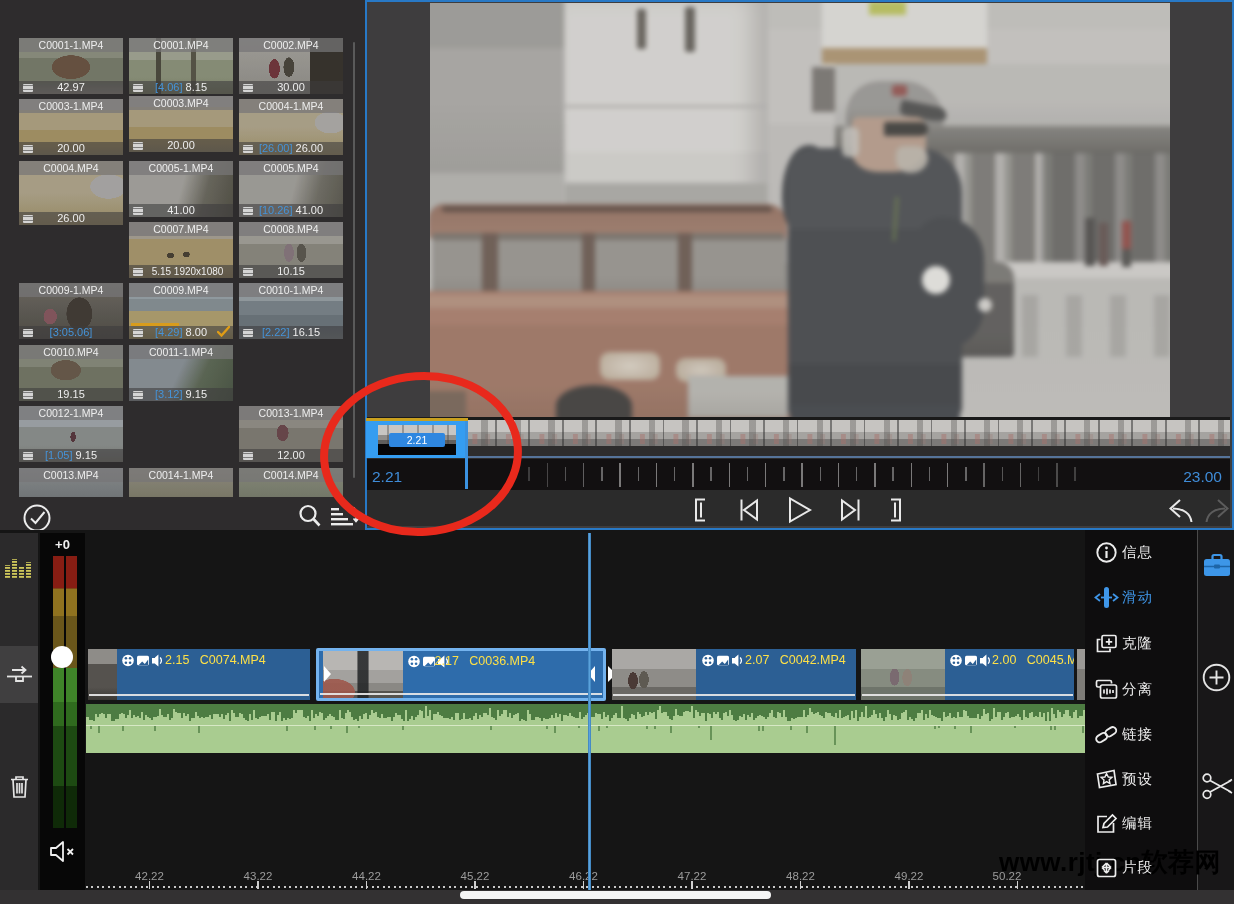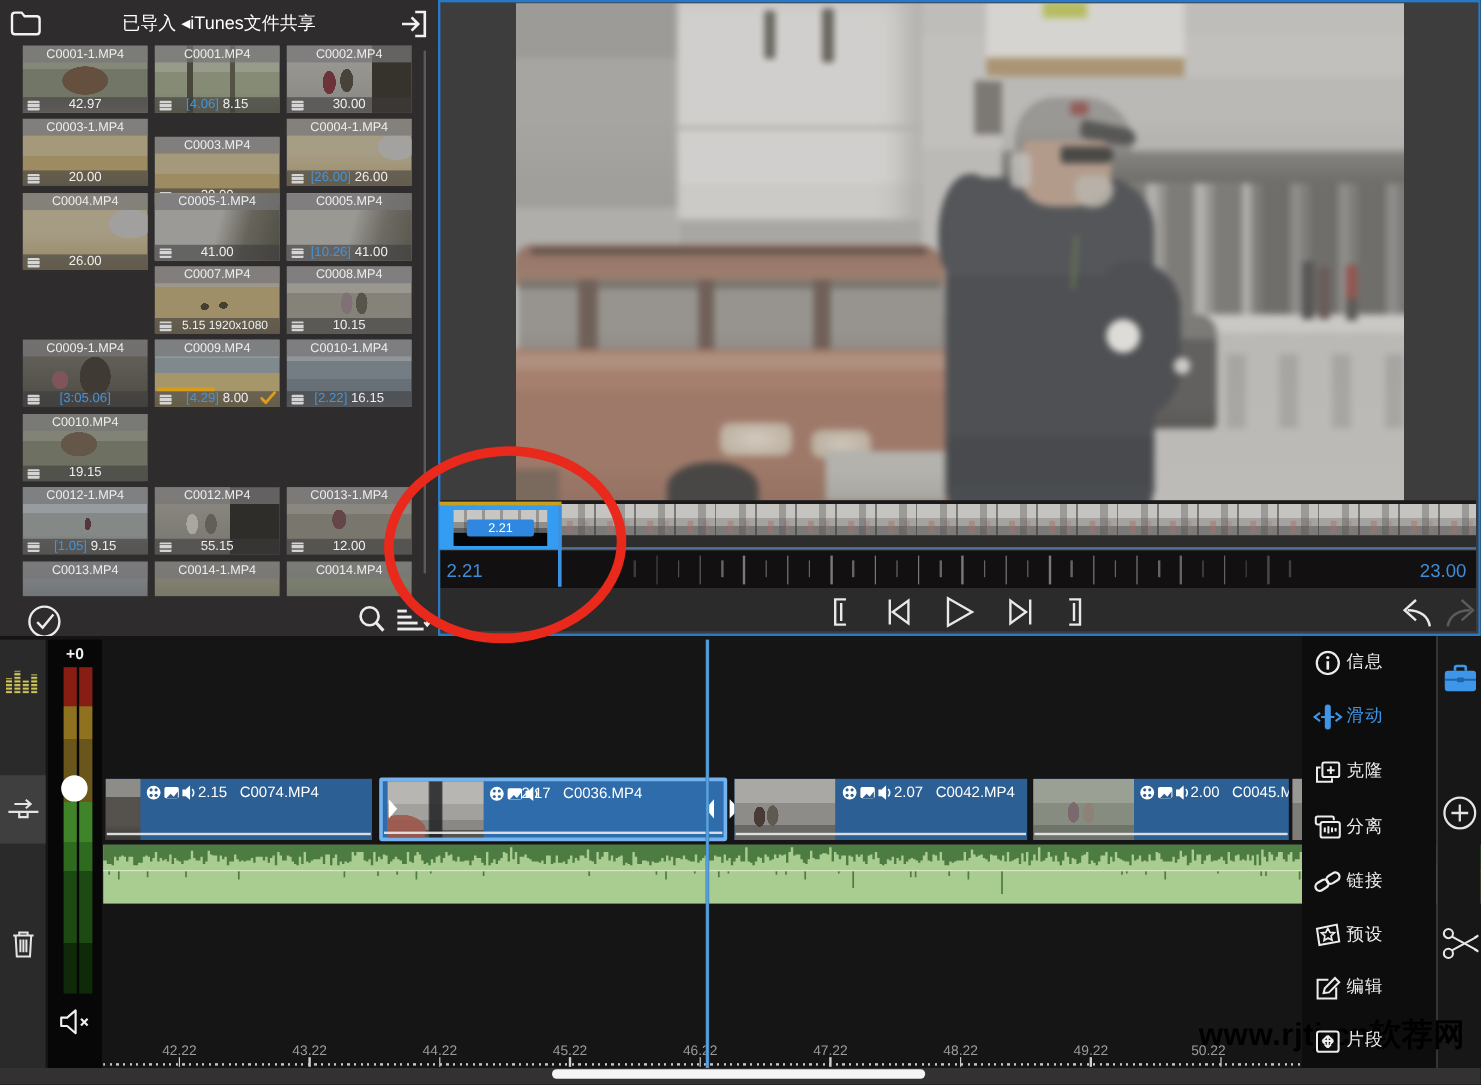--- a/index.html
+++ b/index.html
@@ -27,41 +27,31 @@
 
 #bottom{position:absolute;left:0;top:530px;width:1234px;height:374px;background:#151515}
 #leftcol{position:absolute;left:0;top:3px;width:38px;height:357px;background:#2b2a2b}
 #meter{position:absolute;left:40px;top:3px;width:45px;height:357px;background:#070707}
 #btmstrip{position:absolute;left:0;top:359.5px;width:1234px;height:14.5px;background:#333132}
 #menu{position:absolute;left:1085px;top:0;width:112px;height:360px;background:#0e0d0e}
 #rightstrip{position:absolute;left:1197px;top:0;width:37px;height:360px;background:#181718;border-left:1px solid #4a4a4a}
 .mrow{position:absolute;left:0;width:112px;height:20px;z-index:80}
 .mlabel{position:absolute;left:37px;top:0;font-size:14.5px;color:#ededed;line-height:20px;letter-spacing:1px}
 .clip{position:absolute;top:119px;height:51px;background:#2c5f94;overflow:hidden}
-.cliptxt{position:absolute;top:4px;height:14px;color:#ffffff;font-size:12.5px;white-space:nowrap}
+.cliptxt{position:absolute;top:4px;height:14px;color:#fde047;font-size:12.5px;white-space:nowrap}
 .wline{position:absolute;left:1px;right:1px;bottom:4.5px;height:2px;background:#e8e8e8;opacity:.92}
 .tc{position:absolute;top:340px;width:60px;margin-left:-30px;text-align:center;font-size:11.5px;color:#9c9c9c}
 
 #redc{position:absolute;left:0;top:0;pointer-events:none;z-index:60}
 #wm{position:absolute;left:999px;top:845px;width:240px;font-size:26px;font-weight:bold;color:#000;z-index:70;white-space:nowrap;letter-spacing:0.45px}
 </style>
 </head>
 <body>
 <div id="stage">
   <div id="lib">
-    <div id="libhead">
-      <svg style="position:absolute;left:8px;top:7px" width="27" height="25" viewBox="0 0 27 25">
-          <path d="M2 6 Q2 3.5 4.5 3.5 L10 3.5 L12.5 6.5 L22.5 6.5 Q25 6.5 25 9 L25 19 Q25 21.5 22.5 21.5 L4.5 21.5 Q2 21.5 2 19 Z" fill="none" stroke="#f2f2f2" stroke-width="2"></path>
-        </svg>
-      <div id="libtitle">已导入 ◂iTunes文件共享</div>
-      <svg style="position:absolute;left:332px;top:7px" width="27" height="26" viewBox="0 0 27 26">
-          <path d="M14 3 L22 3 L22 23 L14 23" fill="none" stroke="#f2f2f2" stroke-width="2.2"></path>
-          <path d="M3 13 L16 13 M11 7.5 L16.5 13 L11 18.5" fill="none" stroke="#f2f2f2" stroke-width="2.2"></path>
-        </svg>
-    </div>
     <div id="cells" style="position:absolute;inset:0;filter:brightness(.93)">
     <div class="cell" style="left:19px;top:38px;height:56px;background:radial-gradient(42px 26px at 50% 52%,#6d5645 0 45%,rgba(0,0,0,0) 46%),linear-gradient(180deg,#8f9282 0 35%,#7b7f6e 35% 75%,#97918a)">
           <div class="nb">C0001-1.MP4</div>
           <div class="ib">42.97</div>
           <div class="fi"></div>
         </div>
     <div class="cell" style="left:129px;top:38px;height:56px;background:linear-gradient(90deg,rgba(0,0,0,0) 0 26%,#4e4c40 26% 31%,rgba(0,0,0,0) 31% 60%,#5a584a 60% 64%,rgba(0,0,0,0) 64%),linear-gradient(180deg,#a3a795 0 40%,#8f957e 40% 70%,#7e8468)">
           <div class="nb">C0001.MP4</div>
           <div class="ib"><span class="bt">[4.06]</span> 8.15</div>
           <div class="fi"></div>
@@ -69,21 +59,21 @@
     <div class="cell" style="left:239px;top:38px;height:56px;background:linear-gradient(90deg,rgba(0,0,0,0) 0 68%,#3a362f 68%),radial-gradient(9px 16px at 34% 55%,#74383e 0 60%,rgba(0,0,0,0) 61%),radial-gradient(9px 16px at 48% 52%,#4c483e 0 60%,rgba(0,0,0,0) 61%),linear-gradient(180deg,#a8a6a1,#94928b)">
           <div class="nb">C0002.MP4</div>
           <div class="ib">30.00</div>
           <div class="fi"></div>
         </div>
     <div class="cell" style="left:19px;top:99px;height:56px;background:linear-gradient(180deg,#a8a49c 0 20%,#b1a484 20% 55%,#a99668 55% 80%,#948968)">
           <div class="nb">C0003-1.MP4</div>
           <div class="ib">20.00</div>
           <div class="fi"></div>
         </div>
-    <div class="cell" style="left:129px;top:114px;height:56px;background:linear-gradient(180deg,#a8a49c 0 20%,#b1a484 20% 55%,#a99668 55% 80%,#948968)">
+    <div class="cell" style="left:129px;top:96px;height:56px;background:linear-gradient(180deg,#a8a49c 0 20%,#b1a484 20% 55%,#a99668 55% 80%,#948968)">
           <div class="nb">C0003.MP4</div>
           <div class="ib">20.00</div>
           <div class="fi"></div>
         </div>
     <div class="cell" style="left:239px;top:99px;height:56px;background:radial-gradient(26px 18px at 88% 42%,#b0aeab 0 60%,rgba(0,0,0,0) 61%),linear-gradient(180deg,#b3a98f 0 50%,#a5966d)">
           <div class="nb">C0004-1.MP4</div>
           <div class="ib"><span class="bt">[26.00]</span> 26.00</div>
           <div class="fi"></div>
         </div>
     <div class="cell" style="left:19px;top:161px;height:64px;background:radial-gradient(30px 20px at 86% 40%,#aeacab 0 60%,rgba(0,0,0,0) 61%),linear-gradient(180deg,#b2a88e 0 50%,#a2936a)">
@@ -128,28 +118,28 @@
     <div class="cell" style="left:239px;top:283px;height:56px;background:linear-gradient(180deg,#9aa2a7 0 32%,#7d868d 32% 58%,#6f787f 58% 80%,#7a8288)">
           <div class="nb">C0010-1.MP4</div>
           <div class="ib"><span class="bt">[2.22]</span> 16.15</div>
           <div class="fi"></div>
         </div>
     <div class="cell" style="left:19px;top:345px;height:56px;background:radial-gradient(30px 20px at 45% 45%,#6b5d4d 0 50%,rgba(0,0,0,0) 51%),linear-gradient(180deg,#8a8d7e 0 40%,#767968 40%)">
           <div class="nb">C0010.MP4</div>
           <div class="ib">19.15</div>
           <div class="fi"></div>
         </div>
+    <div class="cell" style="left:129px;top:345px;height:56px;background:linear-gradient(115deg,#8d949a 0 48%,#616c59 68%,#4e5a48),linear-gradient(180deg,#9aa0a5 0 30%,#848a8e 30%)">
+          <div class="nb">C0011-1.MP4</div>
+          <div class="ib"><span class="bt">[3.12]</span> 9.15</div>
+          <div class="fi"></div>
+        </div>
     <div class="cell" style="left:19px;top:406px;height:56px;background:radial-gradient(4px 8px at 52% 55%,#5a3a40 0 65%,rgba(0,0,0,0) 66%),linear-gradient(180deg,#a2a8ac 0 38%,#8e9290 38% 70%,#7e7e76)">
           <div class="nb">C0012-1.MP4</div>
           <div class="ib"><span class="bt">[1.05]</span> 9.15</div>
-          <div class="fi"></div>
-        </div>
-    <div class="cell" style="left:129px;top:406px;height:56px;background:linear-gradient(90deg,rgba(0,0,0,0) 0 60%,#32302c 60%),radial-gradient(8px 14px at 30% 55%,#b8b4ac 0 60%,rgba(0,0,0,0) 61%),radial-gradient(8px 14px at 45% 55%,#6a665c 0 60%,rgba(0,0,0,0) 61%),linear-gradient(180deg,#98968e,#807e76)">
-          <div class="nb">C0012.MP4</div>
-          <div class="ib">55.15</div>
           <div class="fi"></div>
         </div>
     <div class="cell" style="left:239px;top:406px;height:56px;background:radial-gradient(10px 14px at 42% 48%,#6e4a4e 0 58%,rgba(0,0,0,0) 59%),linear-gradient(180deg,#94918a 0 40%,#827f76 40%)">
           <div class="nb">C0013-1.MP4</div>
           <div class="ib">12.00</div>
           <div class="fi"></div>
         </div>
     <div class="cell" style="left:19px;top:468px;height:29px;background:linear-gradient(180deg,#8e9294,#7a7e80)">
           <div class="nb">C0013.MP4</div>
         </div>

